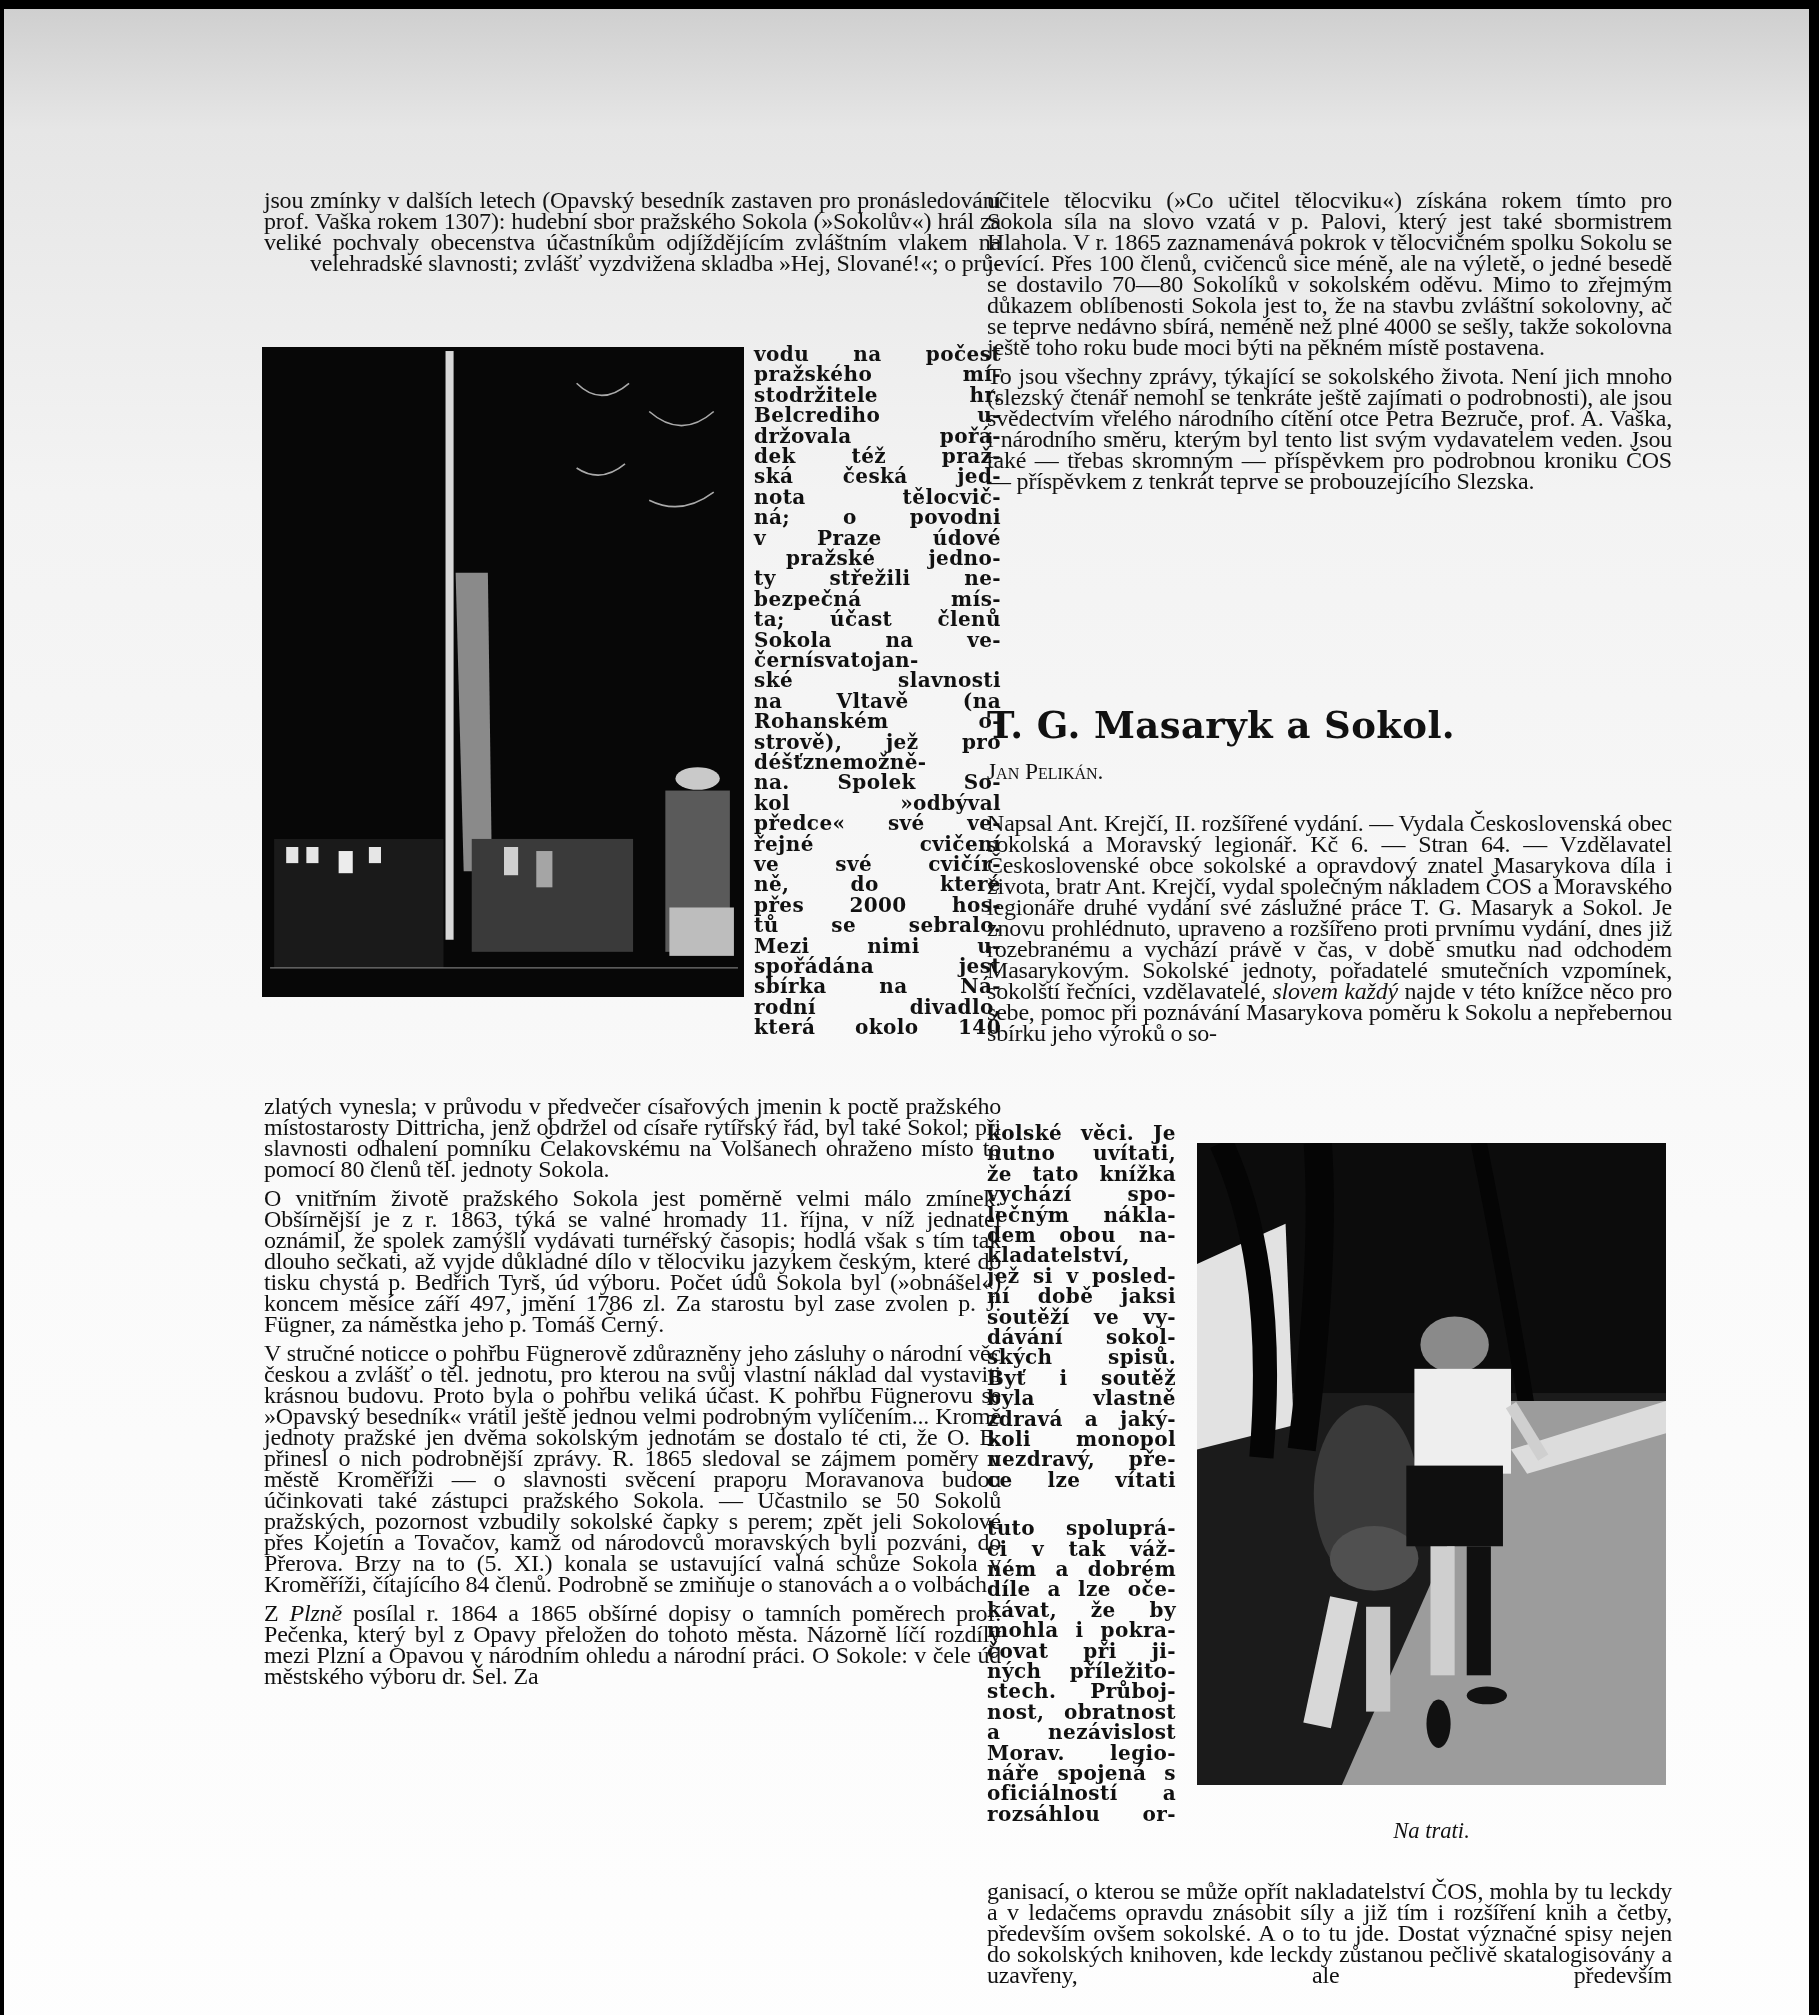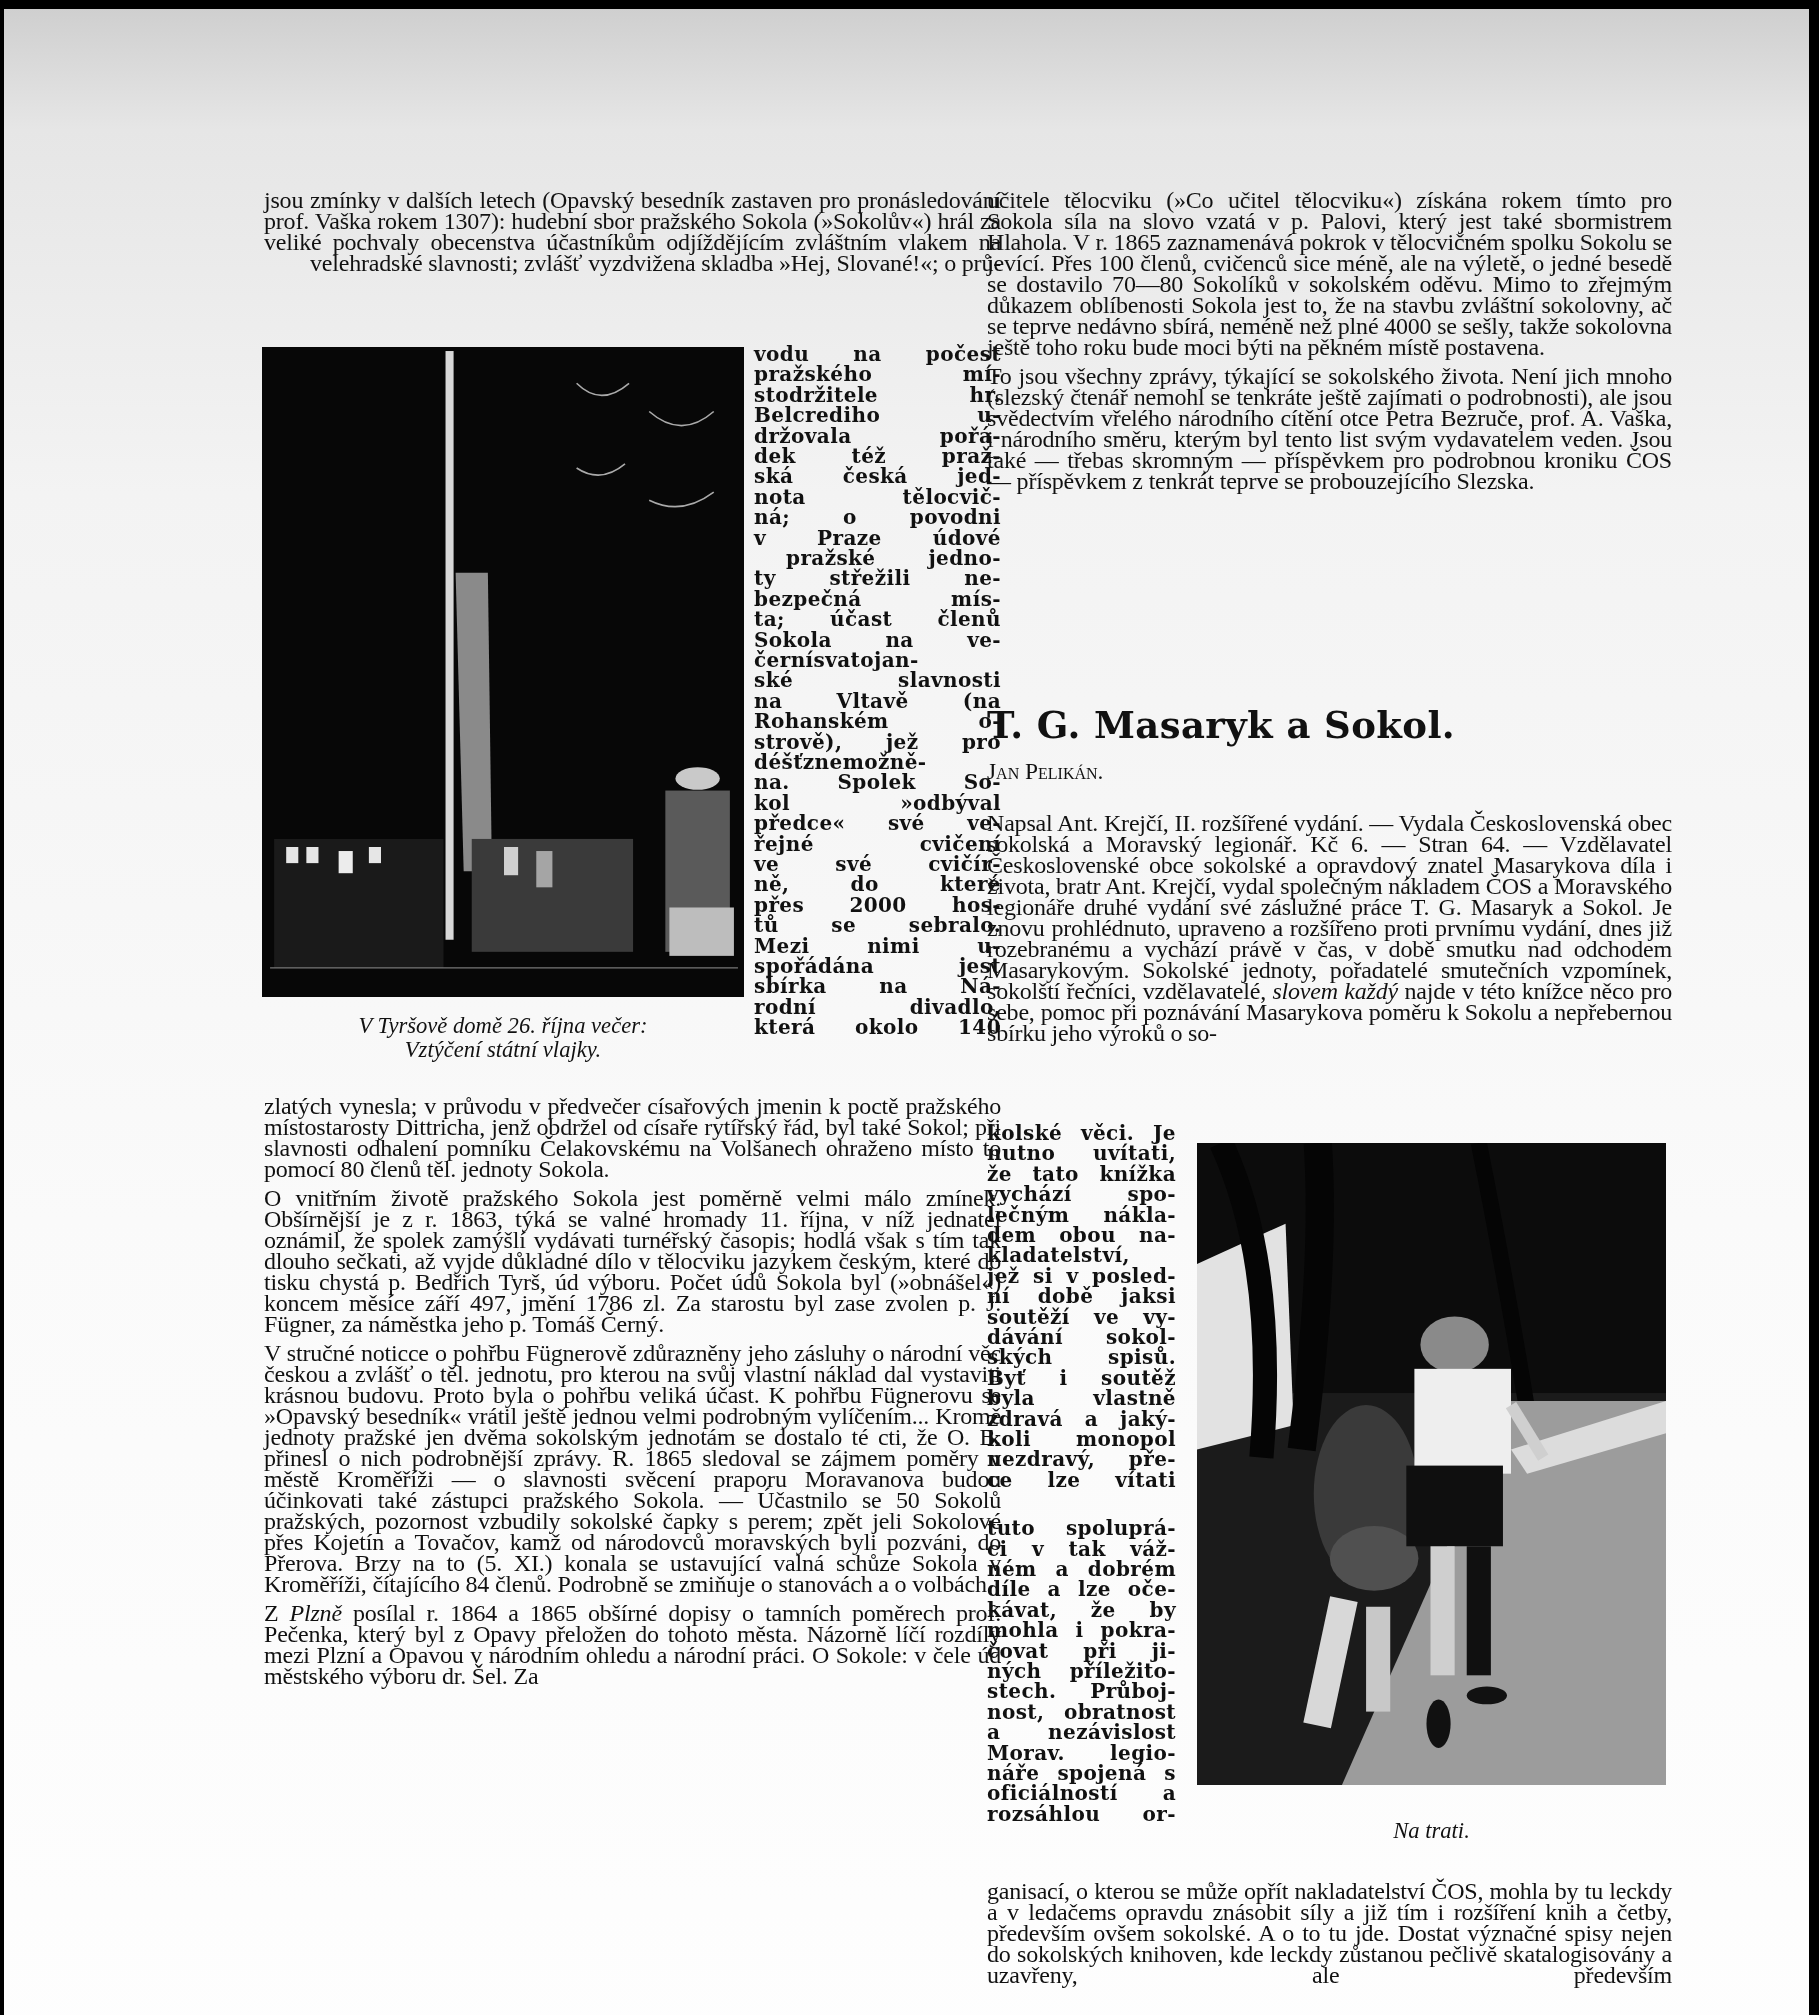--- a/index.html
+++ b/index.html
@@ -60,24 +60,20 @@
       <rect x="600" y="1240" width="35" height="70" fill="#d0d0d0"></rect>
       <rect x="680" y="1250" width="40" height="90" fill="#a5a5a5"></rect>
       <line x1="20" y1="1540" x2="1180" y2="1540" stroke="#777" stroke-width="3"></line>
       <path d="M780,90 q60,60 130,0" stroke="#aaa" stroke-width="4" fill="none"></path>
       <path d="M960,160 q80,70 160,0" stroke="#aaa" stroke-width="4" fill="none"></path>
       <path d="M780,300 q60,40 120,-10" stroke="#aaa" stroke-width="4" fill="none"></path>
       <path d="M960,380 q80,40 160,-20" stroke="#aaa" stroke-width="4" fill="none"></path>
     </svg>
   </div>
 
-  <div class="col" style="left:258px; top:1005px; width:482px;">
-    <p class="caption">V Tyršově domě 26. října večer:</p>
-    <p class="caption">Vztýčení státní vlajky.</p>
-  </div>
 
   <div class="col" style="left:750px; top:335px; width:247px;">
     <div id="left-wrap">
         <p class="bold-narrow" style="text-align-last: justify;">vodu na počest</p>
         <p class="bold-narrow" style="text-align-last: justify;">pražského mí-</p>
         <p class="bold-narrow" style="text-align-last: justify;">stodržitele hr.</p>
         <p class="bold-narrow" style="text-align-last: justify;">Belcrediho u-</p>
         <p class="bold-narrow" style="text-align-last: justify;">držovala pořá-</p>
         <p class="bold-narrow" style="text-align-last: justify;">dek též praž-</p>
         <p class="bold-narrow" style="text-align-last: justify;">ská česká jed-</p>

